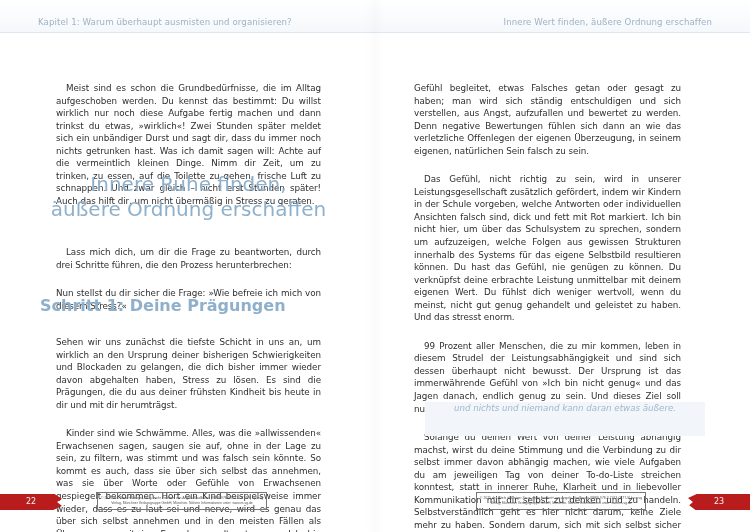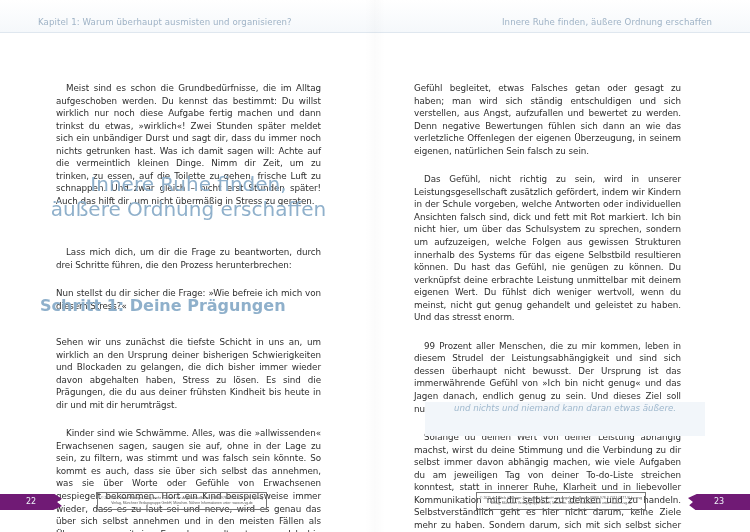--- a/index.html
+++ b/index.html
@@ -38,21 +38,21 @@
   .quote-box {
     position: absolute; left: 425px; top: 402px; width: 280px; height: 34px;
     background: #f2f6fa;
   }
   .quote-text {
     position: absolute; left: 400px; top: 402px; width: 330px; text-align: center;
     font-style: italic; color: #9fb8cd; font-size: 8.7px; line-height: 12.4px;
   }
   .page-num {
     position: absolute; top: 494px; height: 16px; width: 62px;
-    background: #701a75; color: #eef3f9; font-size: 8px; line-height: 16px; text-align: center;
+    background: #b91c1c; color: #eef3f9; font-size: 8px; line-height: 16px; text-align: center;
   }
   .page-num.left { left: 0; clip-path: polygon(0 0, 88% 0, 100% 30%, 92% 50%, 100% 75%, 86% 100%, 0 100%); }
   .page-num.right { right: 0; clip-path: polygon(14% 0, 100% 0, 100% 100%, 12% 100%, 2% 70%, 8% 50%, 0 25%); }
   .copyright {
     position: absolute; top: 492px; width: 170px; height: 18px;
     border: 1px solid #777; font-size: 3.4px; line-height: 5px; color: #555;
     text-align: center; padding-top: 3px; box-sizing: border-box;
     font-family: "Liberation Sans", sans-serif;
   }
   .copyright.left { left: 97px; }
@@ -91,21 +91,21 @@
 
   <div class="body-text" style="left:40px; width:297px; top:320px;">
     <p class="para">Sehen wir uns zunächst die tiefste Schicht in uns an, um wirklich an den Ursprung deiner bisherigen Schwierigkeiten und Blockaden zu gelangen, die dich bisher immer wieder davon abgehalten haben, Stress zu lösen. Es sind die Prägungen, die du aus deiner frühsten Kindheit bis heute in dir und mit dir herumträgst.</p>
     <p class="para indent">Kinder sind wie Schwämme. Alles, was die »allwissenden« Erwachsenen sagen, saugen sie auf, ohne in der Lage zu sein, zu filtern, was stimmt und was falsch sein könnte. So kommt es auch, dass sie über sich selbst das annehmen, was sie über Worte oder Gefühle von Erwachsenen gespiegelt bekommen. Hört ein Kind beispielsweise immer wieder, dass es zu laut sei und nerve, wird es genau das über sich selbst annehmen und in den meisten Fällen als Überzeugung mit ins Erwachsenenalter tragen: »Ich bin nicht richtig, so wie ich bin.« So wird man sein Leben lang vom</p>
   </div>
 
   <div class="page-num left">22</div>
   <div class="copyright left">© 2025 des Titels »Weniger Zeug, mehr Freiheit« von Angela Stadlbauer (ISBN 978-3-7474-0677-9) by mvg Verlag, Münchner Verlagsgruppe GmbH, München. Nähere Informationen unter: www.m-vg.de</div>
 
   <div class="page right">
-    <div class="running-head">Innere Ruhe finden, äußere Ordnung erschaffen</div>
+    <div class="running-head">Innere Wert finden, äußere Ordnung erschaffen</div>
   </div>
 
   <div class="body-text" style="left:398px; width:299px; top:66px;">
     <p class="para">Gefühl begleitet, etwas Falsches getan oder gesagt zu haben; man wird sich ständig entschuldigen und sich verstellen, aus Angst, aufzufallen und bewertet zu werden. Denn negative Bewertungen fühlen sich dann an wie das verletzliche Offenlegen der eigenen Überzeugung, in seinem eigenen, natürlichen Sein falsch zu sein.</p>
     <p class="para indent">Das Gefühl, nicht richtig zu sein, wird in unserer Leistungsgesellschaft zusätzlich gefördert, indem wir Kindern in der Schule vorgeben, welche Antworten oder individuellen Ansichten falsch sind, dick und fett mit Rot markiert. Ich bin nicht hier, um über das Schulsystem zu sprechen, sondern um aufzuzeigen, welche Folgen aus gewissen Strukturen innerhalb des Systems für das eigene Selbstbild resultieren können. Du hast das Gefühl, nie genügen zu können. Du verknüpfst deine erbrachte Leistung unmittelbar mit deinem eigenen Wert. Du fühlst dich weniger wertvoll, wenn du meinst, nicht gut genug gehandelt und geleistet zu haben. Und das stresst enorm.</p>
     <p class="para indent">99 Prozent aller Menschen, die zu mir kommen, leben in diesem Strudel der Leistungsabhängigkeit und sind sich dessen überhaupt nicht bewusst. Der Ursprung ist das immerwährende Gefühl von »Ich bin nicht genug« und das Jagen danach, endlich genug zu sein. Und dieses Ziel soll nun mal die erbrachte Leistung erfüllen.</p>
     <p class="para indent">Solange du deinen Wert von deiner Leistung abhängig machst, wirst du deine Stimmung und die Verbindung zu dir selbst immer davon abhängig machen, wie viele Aufgaben du am jeweiligen Tag von deiner To-do-Liste streichen konntest, statt in innerer Ruhe, Klarheit und in liebevoller Kommunikation mit dir selbst zu denken und zu handeln. Selbstverständlich geht es hier nicht darum, keine Ziele mehr zu haben. Sondern darum, sich mit sich selbst sicher und verbunden zu fühlen, ganz egal, was man erledigt hat und was nicht.</p>
   </div>
 
   <div class="quote-box"></div>

